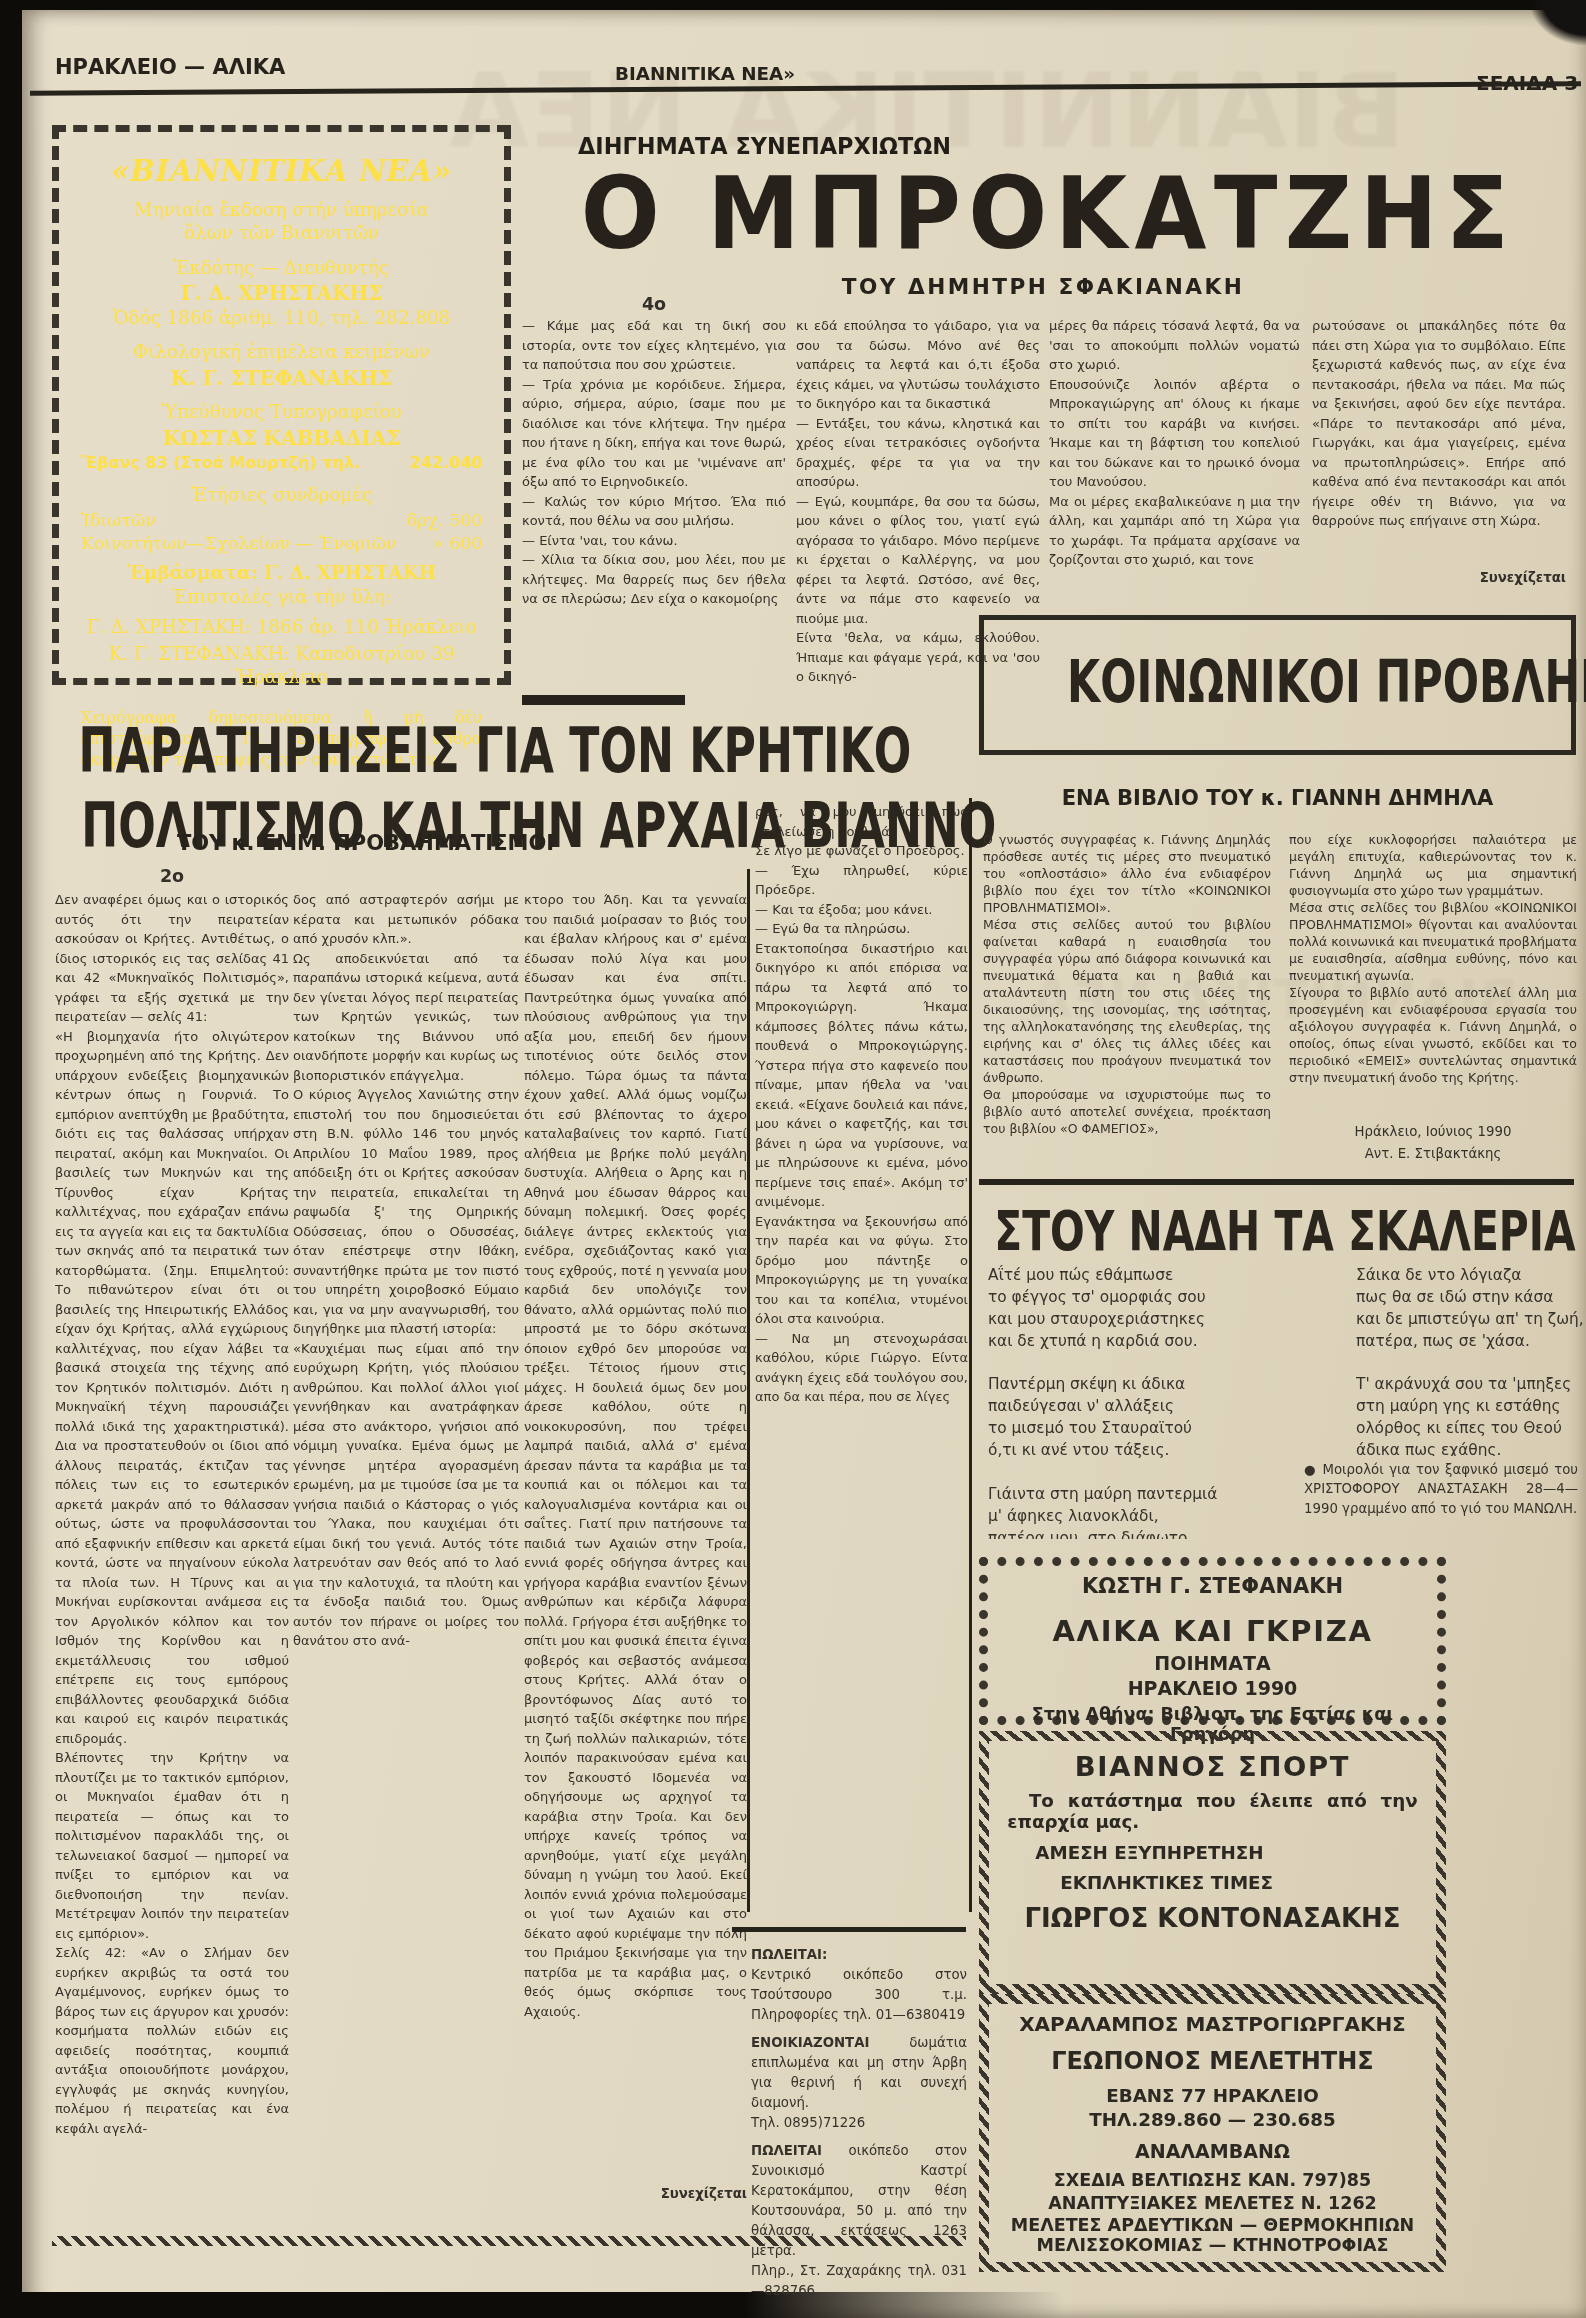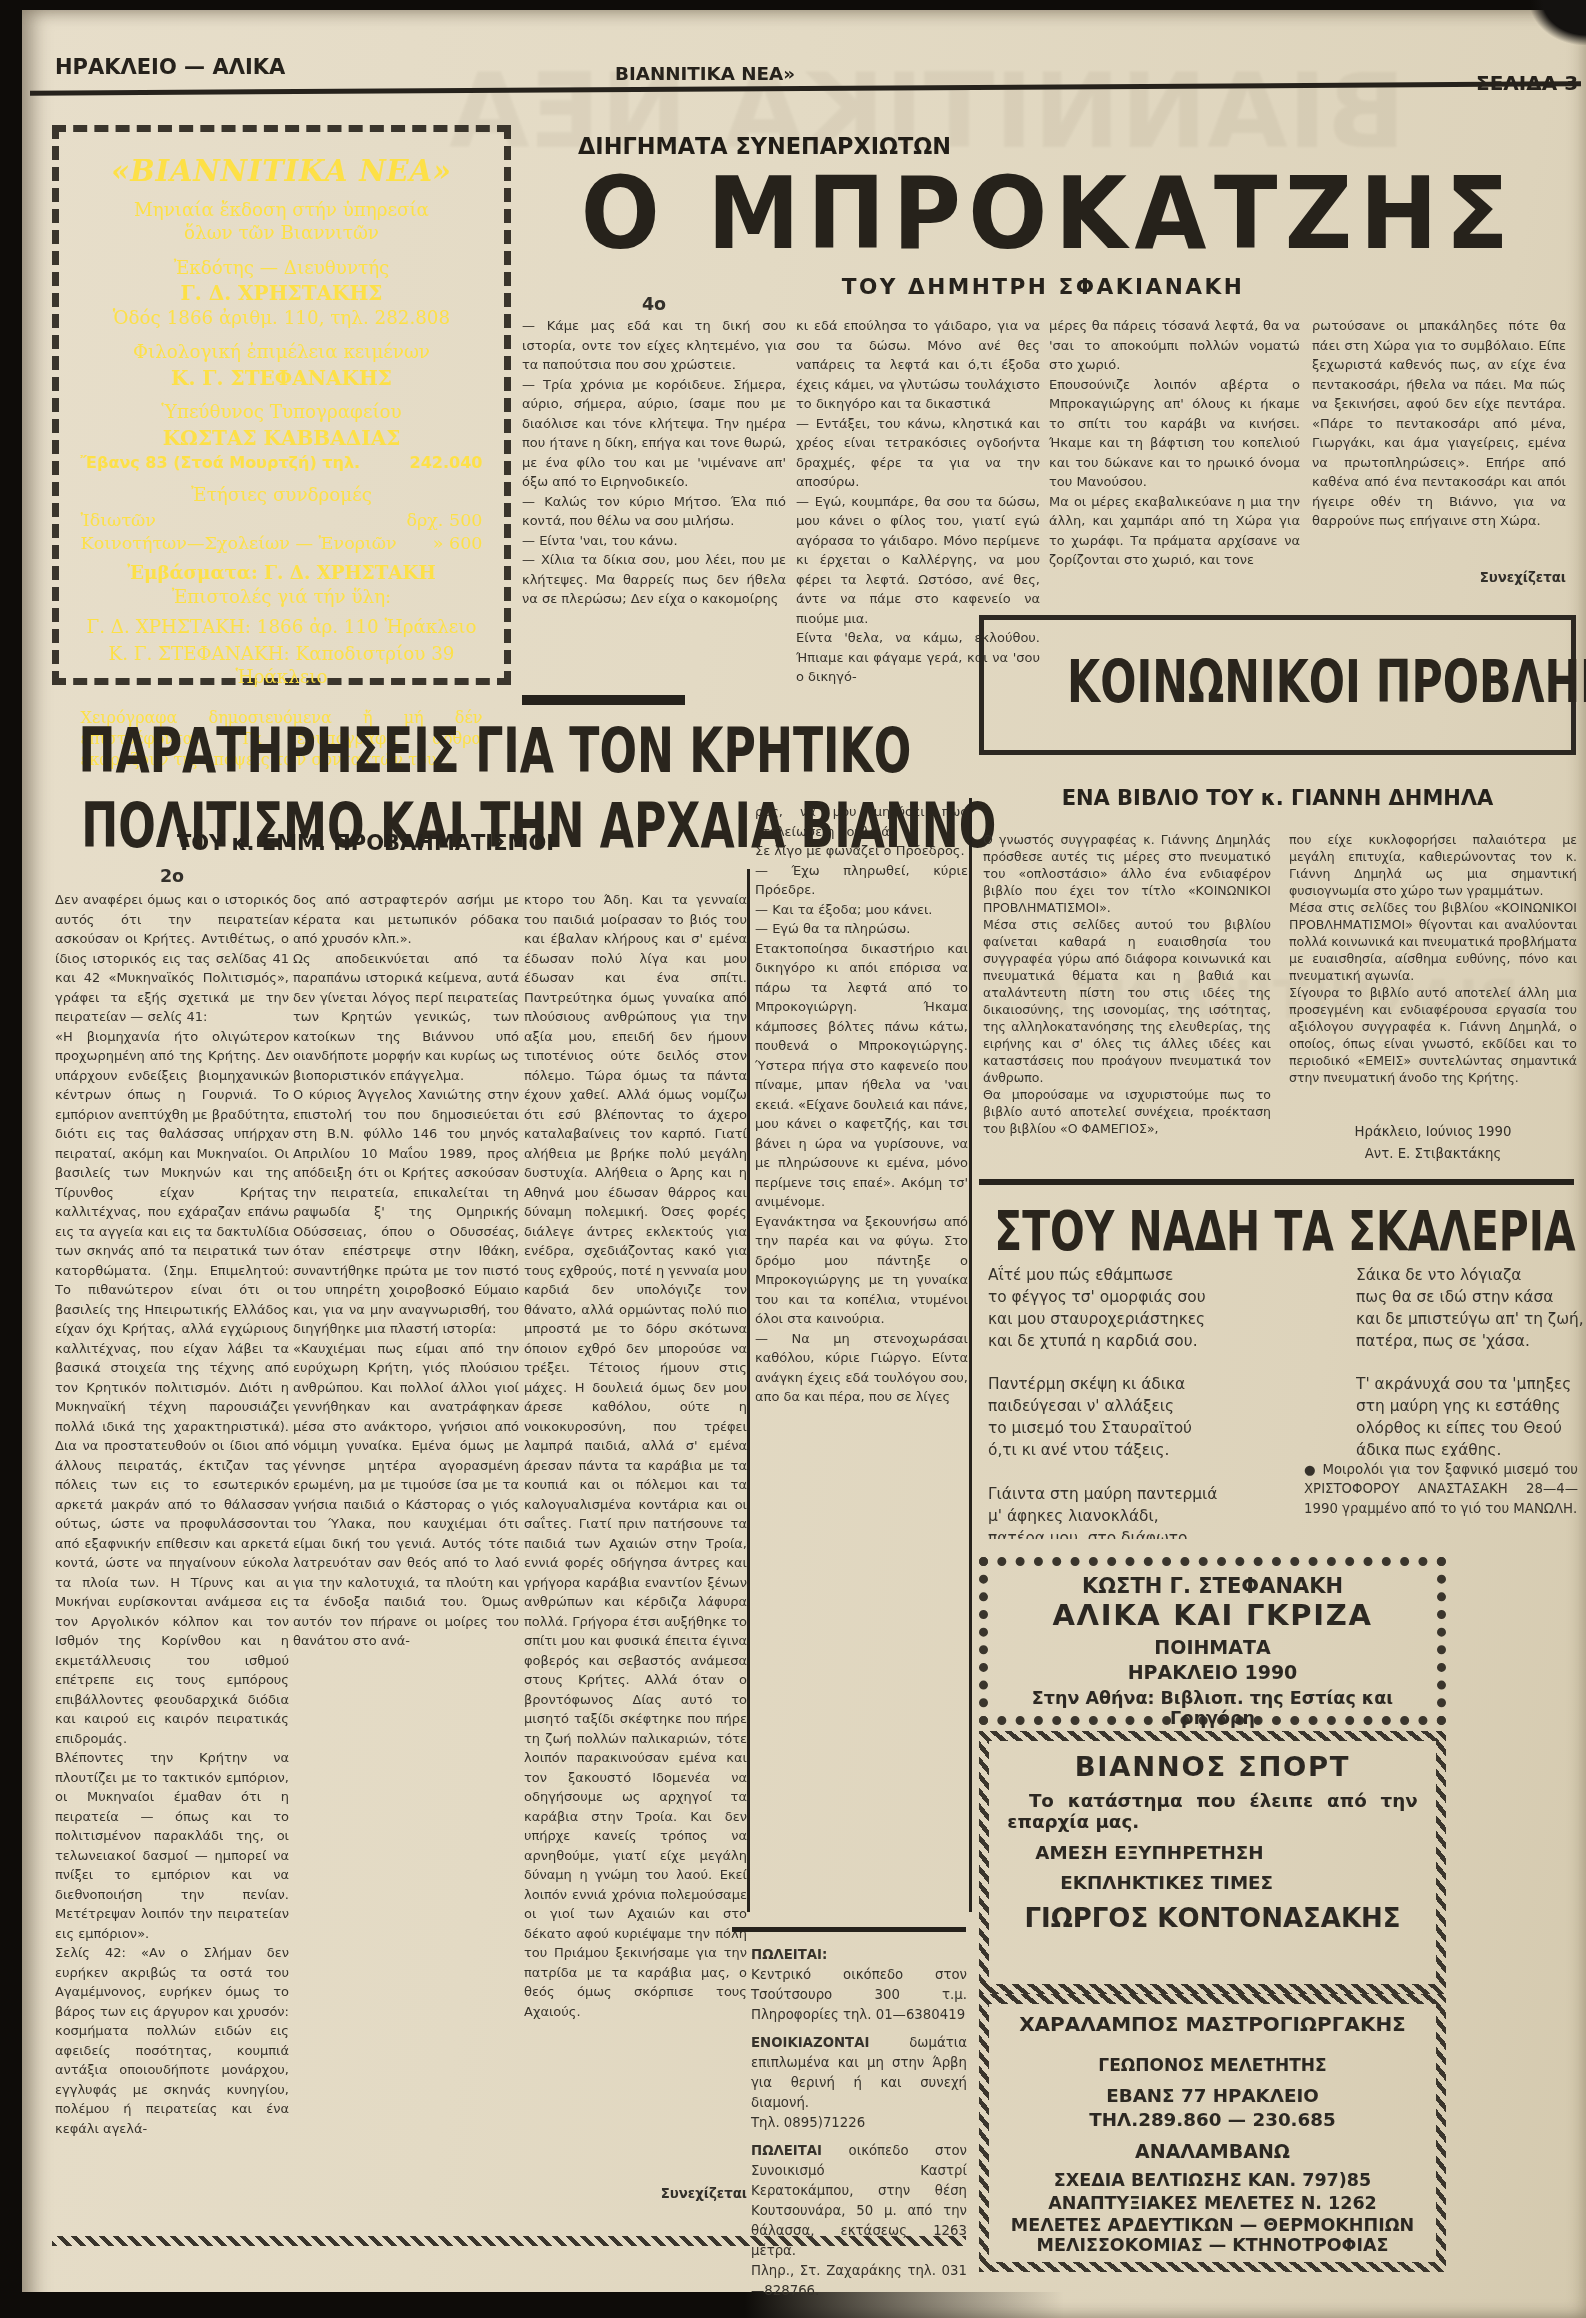--- a/index.html
+++ b/index.html
@@ -195,37 +195,37 @@
 πατέρα, πως σε 'χάσα.
 
 Τ' ακράνυχά σου τα 'μπηξες
 στη μαύρη γης κι εστάθης
 ολόρθος κι είπες του Θεού
 άδικα πως εχάθης.</div>
   <div class="col" style="left:1304px;top:1460px;width:274px;height:91px;font-size:13.3px;line-height:1.45;">●  Μοιρολόι για τον ξαφνικό μισεμό του ΧΡΙΣΤΟΦΟΡΟΥ ΑΝΑΣΤΑΣΑΚΗ 28—4—1990 γραμμένο από το γιό του ΜΑΝΩΛΗ.</div>
 
   <div class="ad dotted" style="left:979px;top:1557px;width:467px;height:168px;padding-top:8.3px;">
     <div class="bold" style="font-size:21px;">ΚΩΣΤΗ Γ. ΣΤΕΦΑΝΑΚΗ</div>
-    <div class="bold" style="font-size:29px;margin-top:0;letter-spacing:1.7px;">ΑΛΙΚΑ ΚΑΙ ΓΚΡΙΖΑ</div>
+    <div class="bold" style="font-size:29px;margin-top:16px;letter-spacing:1.7px;">ΑΛΙΚΑ ΚΑΙ ΓΚΡΙΖΑ</div>
     <div class="bold" style="font-size:19px;margin-top:3.3px;">ΠΟΙΗΜΑΤΑ</div>
     <div class="bold" style="font-size:19px;margin-top:3.3px;">ΗΡΑΚΛΕΙΟ 1990</div>
     <div class="bold" style="font-size:17.5px;margin-top:5px;">Στην Αθήνα: Βιβλιοπ. της Εστίας και Γρηγόρη</div>
   </div>
 
   <div class="ad diamond" style="left:979px;top:1731px;width:467px;height:263px;padding:10px 18.3px;box-sizing:border-box;">
     <div class="bold" style="font-size:27.4px;letter-spacing:1.7px;">ΒΙΑΝΝΟΣ ΣΠΟΡΤ</div>
     <div class="bold" style="font-size:18.3px;margin-top:8.3px;text-align:justify;text-indent:21.6px;">Το κατάστημα που έλειπε από την επαρχία μας.</div>
     <div class="bold" style="font-size:18.3px;margin-top:10px;text-align:left;padding-left:28px;">ΑΜΕΣΗ ΕΞΥΠΗΡΕΤΗΣΗ</div>
     <div class="bold" style="font-size:18.3px;margin-top:8.3px;text-align:left;padding-left:53px;">ΕΚΠΛΗΚΤΙΚΕΣ ΤΙΜΕΣ</div>
     <div class="bold" style="font-size:26px;margin-top:10px;">ΓΙΩΡΓΟΣ ΚΟΝΤΟΝΑΣΑΚΗΣ</div>
   </div>
 
   <div class="ad diamond" style="left:979px;top:1994px;width:467px;height:278px;padding:8.3px 11.6px;box-sizing:border-box;">
     <div class="bold" style="font-size:20px;">ΧΑΡΑΛΑΜΠΟΣ ΜΑΣΤΡΟΓΙΩΡΓΑΚΗΣ</div>
-    <div class="bold" style="font-size:17px;margin-top:19px;">ΓΕΩΠΟΝΟΣ  ΜΕΛΕΤΗΤΗΣ</div>
+    <div class="bold" style="font-size:24px;margin-top:11px;">ΓΕΩΠΟΝΟΣ  ΜΕΛΕΤΗΤΗΣ</div>
     <div class="bold" style="font-size:18.3px;margin-top:10px;">ΕΒΑΝΣ 77 ΗΡΑΚΛΕΙΟ</div>
     <div class="bold" style="font-size:18.3px;margin-top:2.5px;">ΤΗΛ.289.860 — 230.685</div>
     <div class="bold" style="font-size:19px;margin-top:10px;">ΑΝΑΛΑΜΒΑΝΩ</div>
     <div class="bold" style="font-size:17.5px;margin-top:8.3px;">ΣΧΕΔΙΑ ΒΕΛΤΙΩΣΗΣ ΚΑΝ. 797)85</div>
     <div class="bold" style="font-size:17.5px;margin-top:2.5px;">ΑΝΑΠΤΥΞΙΑΚΕΣ ΜΕΛΕΤΕΣ Ν. 1262</div>
     <div class="bold" style="font-size:17.5px;margin-top:2.5px;">ΜΕΛΕΤΕΣ  ΑΡΔΕΥΤΙΚΩΝ  —  ΘΕΡΜΟΚΗΠΙΩΝ</div>
     <div class="bold" style="font-size:17.5px;margin-top:0;">ΜΕΛΙΣΣΟΚΟΜΙΑΣ — ΚΤΗΝΟΤΡΟΦΙΑΣ</div>
   </div>
 
 </div>

